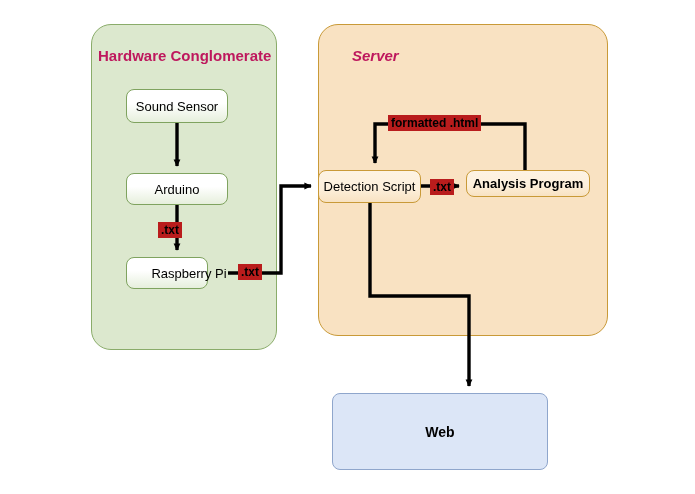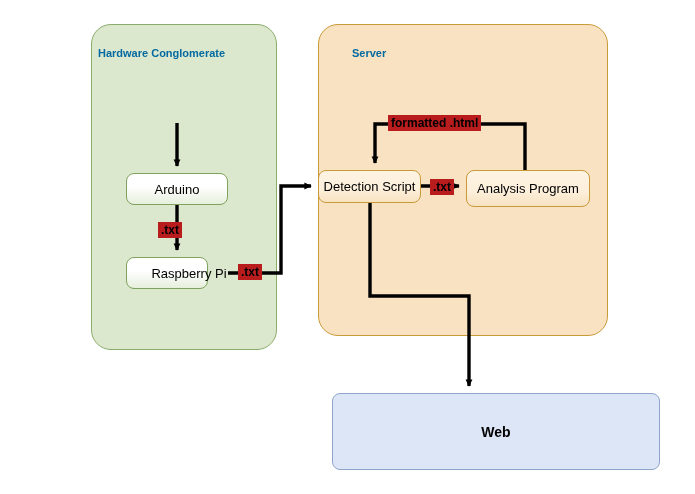--- a/index.html
+++ b/index.html
@@ -24,22 +24,22 @@
 
   
   .group {
     position: absolute;
     box-sizing: border-box;
     border-radius: 20px;
   }
   .group-label {
     position: absolute;
     font-weight: bold;
-    font-size: 11px;
-    color: #0369a1;
+    font-size: 15px;
+    color: #be185d;
     white-space: nowrap;
   }
 
   #group-hardware {
     left: 91px;
     top: 24px;
     width: 186px;
     height: 326px;
     background: #dce8ce;
     border: 1.6px solid #8aac6a;
@@ -53,20 +53,21 @@
     left: 318px;
     top: 24px;
     width: 290px;
     height: 312px;
     background: #f9e2c2;
     border: 1.6px solid #c99a38;
   }
   #label-server {
     left: 352px;
     top: 47px;
+    font-style: italic;
   }
 
   
   .node {
     position: absolute;
     box-sizing: border-box;
     border-radius: 8px;
     display: flex;
     align-items: center;
     justify-content: center;
@@ -86,22 +87,22 @@
   .node-blue {
     background: #dce6f7;
     border: 1.4px solid #8fa6cc;
     font-weight: bold;
   }
 
   #node-sound-sensor { left: 126px; top: 89px;  width: 102px; height: 34px; }
   #node-arduino      { left: 126px; top: 173px; width: 102px; height: 32px; align-items: center; }
   #node-raspberry-pi { left: 126px; top: 257px; width: 82px; height: 32px; padding-left: 44px; }
   #node-detection-script { left: 318px; top: 170px; width: 103px; height: 33px; align-items: center; }
-  #node-analysis-program { left: 466px; top: 170px; width: 124px; height: 37px; }
-  #node-web { left: 332px; top: 393px; width: 328px; height: 77px; font-size: 14px; }
+  #node-analysis-program { left: 466px; top: 170px; width: 124px; height: 27px; font-weight: bold; }
+  #node-web { left: 332px; top: 393px; width: 216px; height: 77px; font-size: 14px; }
 
   
   .edge-label {
     position: absolute;
     background: #b91c1c;
     font-size: 12px;
     color: #000000;
     white-space: nowrap;
     padding: 1px 3px;
     line-height: 14px;
@@ -138,20 +139,23 @@
 
     <path d="M228,273 L281,273 L281,186 L311,186" fill="none" stroke="#000000" stroke-width="3.4" stroke-linejoin="miter" marker-end="url(#arrowhead)"></path>
 
     <path d="M421,186 L459,186" fill="none" stroke="#000000" stroke-width="3.4" marker-end="url(#arrowhead)"></path>
 
     <path d="M525,170 L525,124 L375,124 L375,163" fill="none" stroke="#000000" stroke-width="3.4" stroke-linejoin="miter" marker-end="url(#arrowhead)"></path>
 
     <path d="M370,203 L370,296 L469,296 L469,386" fill="none" stroke="#000000" stroke-width="3.4" stroke-linejoin="miter" marker-end="url(#arrowhead)"></path>
   </svg>
 
+  <div class="node node-green" id="node-sound-sensor">
+    <span>Sound Sensor</span>
+  </div>
 
   <div class="node node-green" id="node-arduino">
     <span>Arduino</span>
   </div>
 
   <div class="node node-green" id="node-raspberry-pi">
     <span>Raspberry Pi</span>
   </div>
 
   <div class="node node-orange" id="node-detection-script">

